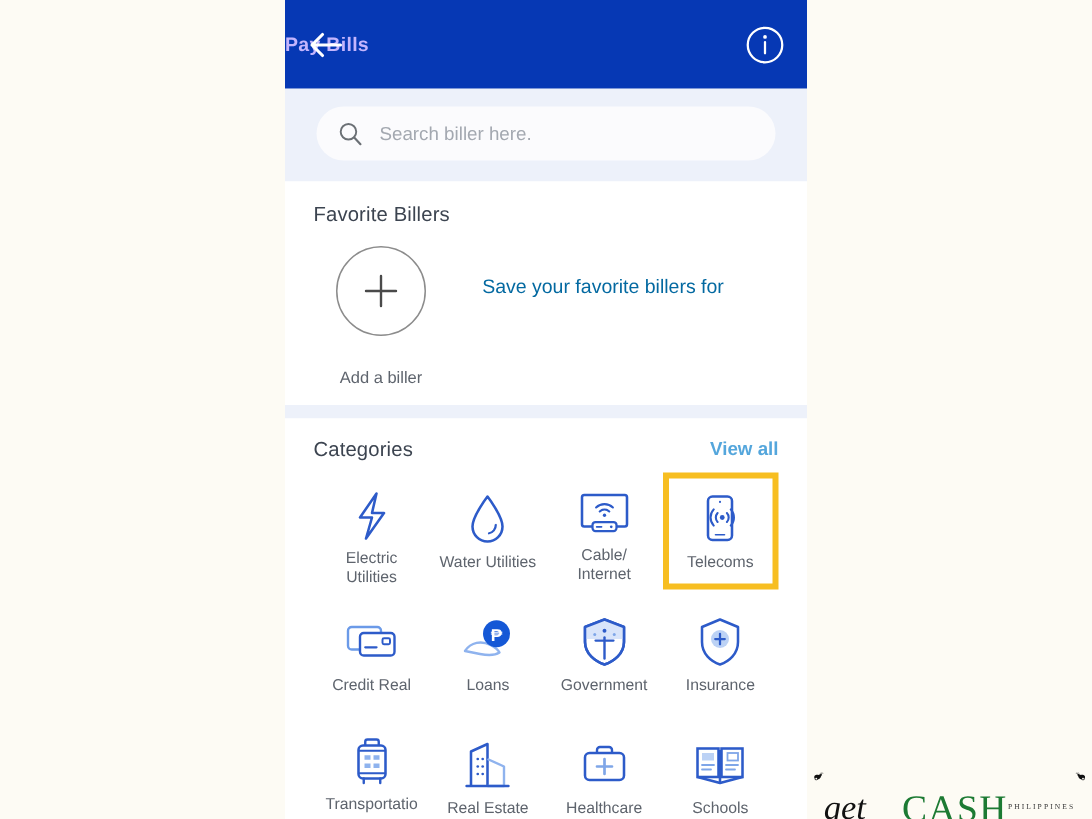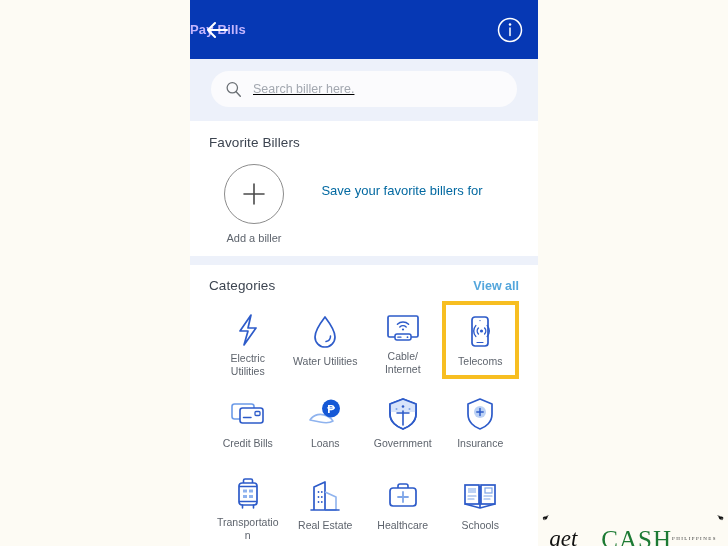--- a/index.html
+++ b/index.html
@@ -59,21 +59,20 @@
     top: 16px;
     width: 28px;
     height: 28px;
     cursor: pointer;
   }
 
   
   #search-section {
     background: #EDF1FA;
     padding: 12px 0 14px 0;
-    text-decoration: underline;
   }
   #search-bar {
     margin: 0 auto;
     width: 306px;
     height: 36px;
     background: #FBFBFD;
     border-radius: 18px;
     display: flex;
     align-items: center;
     padding: 0 14px;
@@ -114,20 +113,21 @@
     display: flex;
     align-items: flex-start;
     margin-top: 14px;
   }
   #add-biller-tile {
     width: 90px;
     display: flex;
     flex-direction: column;
     align-items: center;
     cursor: pointer;
+    gap: 14px;
   }
   #add-biller-circle {
     width: 58px;
     height: 58px;
     border: 1px solid #8C8C8C;
     border-radius: 50%;
     display: flex;
     align-items: center;
     justify-content: center;
   }
@@ -144,21 +144,21 @@
     color: #0369a1;
     padding-top: 15px;
     padding-right: 14px;
   }
 
   
   #categories-card { padding-top: 13px; padding-bottom: 4px; }
   #categories-head {
     display: flex;
     justify-content: space-between;
-    align-items: flex-end;
+    align-items: flex-start;
   }
   #view-all-link {
     font-size: 12.5px;
     font-weight: bold;
     color: #54A6DC;
     cursor: pointer;
   }
   #category-grid {
     display: grid;
     grid-template-columns: repeat(4, 1fr);
@@ -346,21 +346,21 @@
 
       <div class="category-tile">
         <div class="category-icon">
           <svg width="38" height="30" viewBox="0 0 38 30">
             <rect x="3" y="5" width="22" height="15" rx="2.5" fill="#ffffff" stroke="#6B9AE8" stroke-width="1.6"></rect>
             <rect x="11" y="9" width="23" height="15" rx="2.5" fill="#ffffff" stroke="#2D5BC9" stroke-width="1.6"></rect>
             <path d="M14.5 18.5 H22" stroke="#2D5BC9" stroke-width="1.5" stroke-linecap="round"></path>
             <rect x="26" y="12.5" width="5" height="4" rx="1" fill="none" stroke="#2D5BC9" stroke-width="1.3"></rect>
           </svg>
         </div>
-        <div class="category-label">Credit Bills</div>
+        <div class="category-label">Credit Real</div>
       </div>
 
       <div class="category-tile">
         <div class="category-icon">
           <svg width="38" height="32" viewBox="0 0 38 32">
             <path d="M4 22 C8 16 15 15 21 18 C24 19.5 26 21 27 23 C24 25 19 25 14 24 Z" fill="none" stroke="#8FB3EE" stroke-width="1.6" stroke-linejoin="round"></path>
             <circle cx="25" cy="10.5" r="9" fill="#1558D6"></circle>
             <text x="25" y="15" font-family="Liberation Sans, sans-serif" font-size="11.5" font-weight="bold" fill="#ffffff" text-anchor="middle">₱</text>
           </svg>
         </div>

